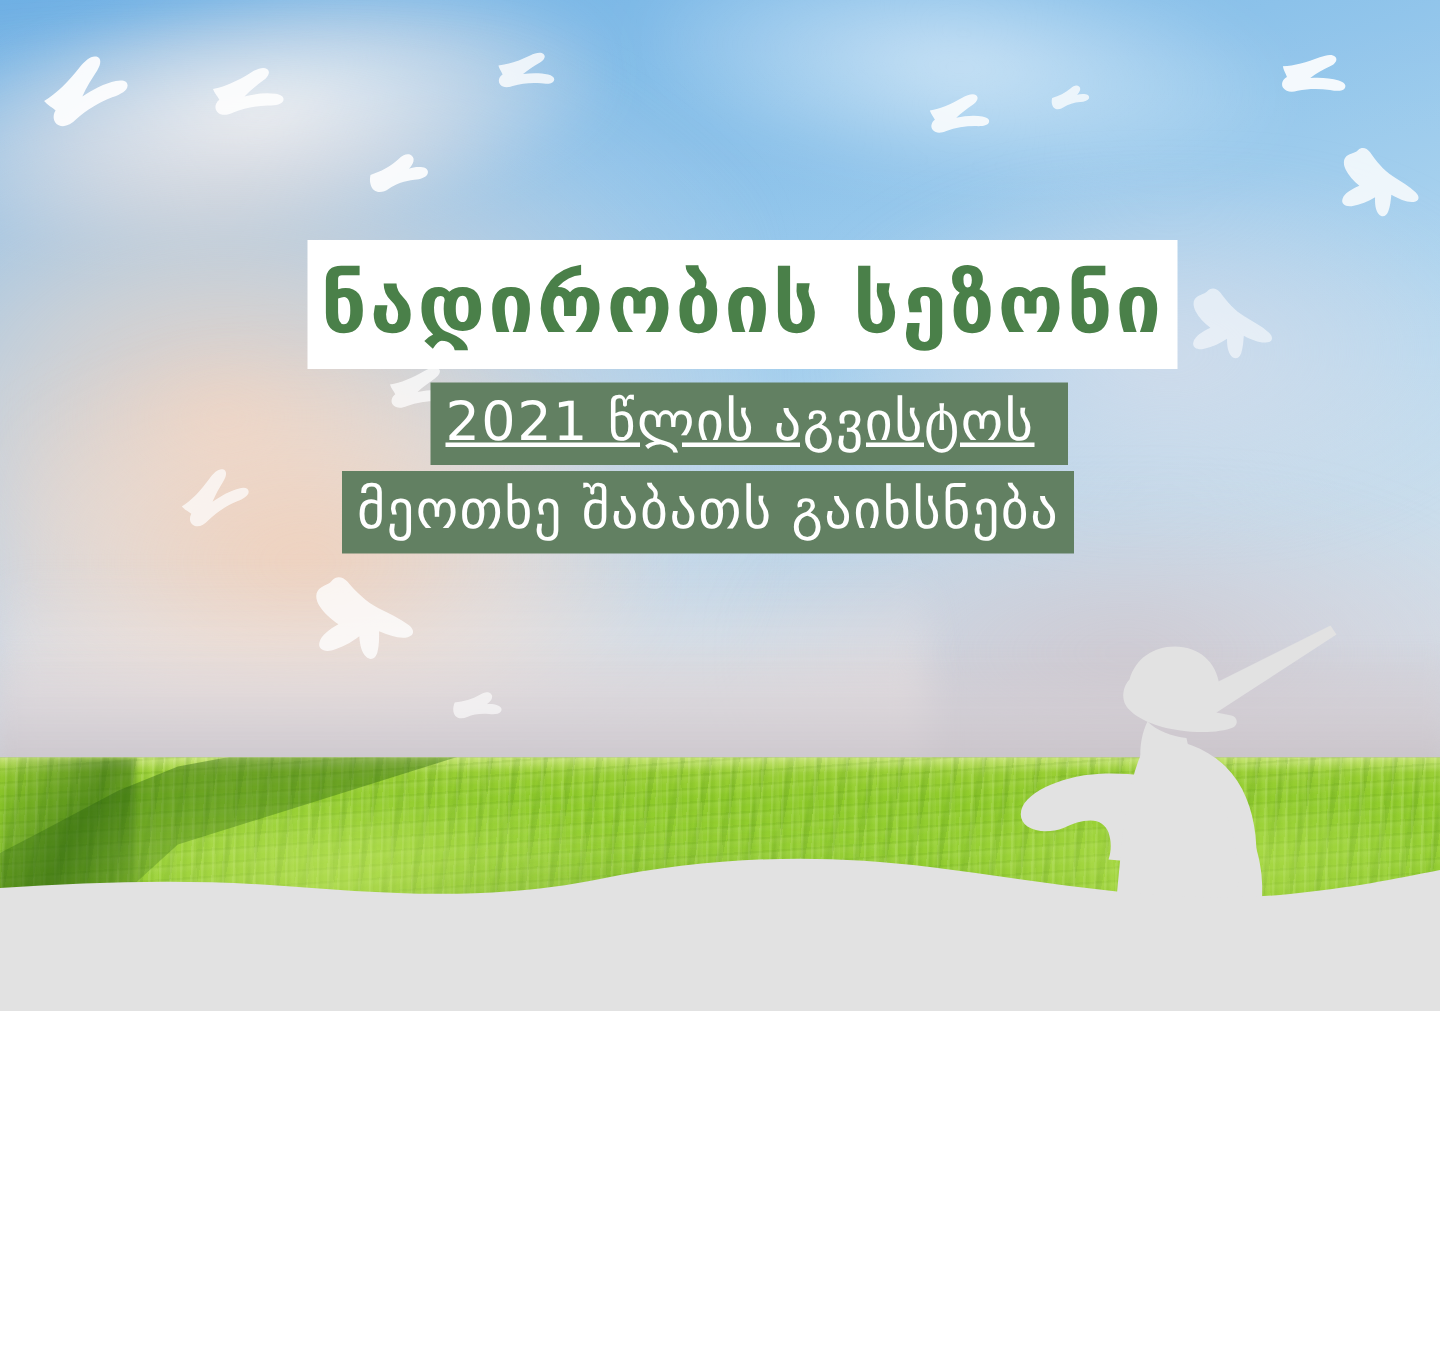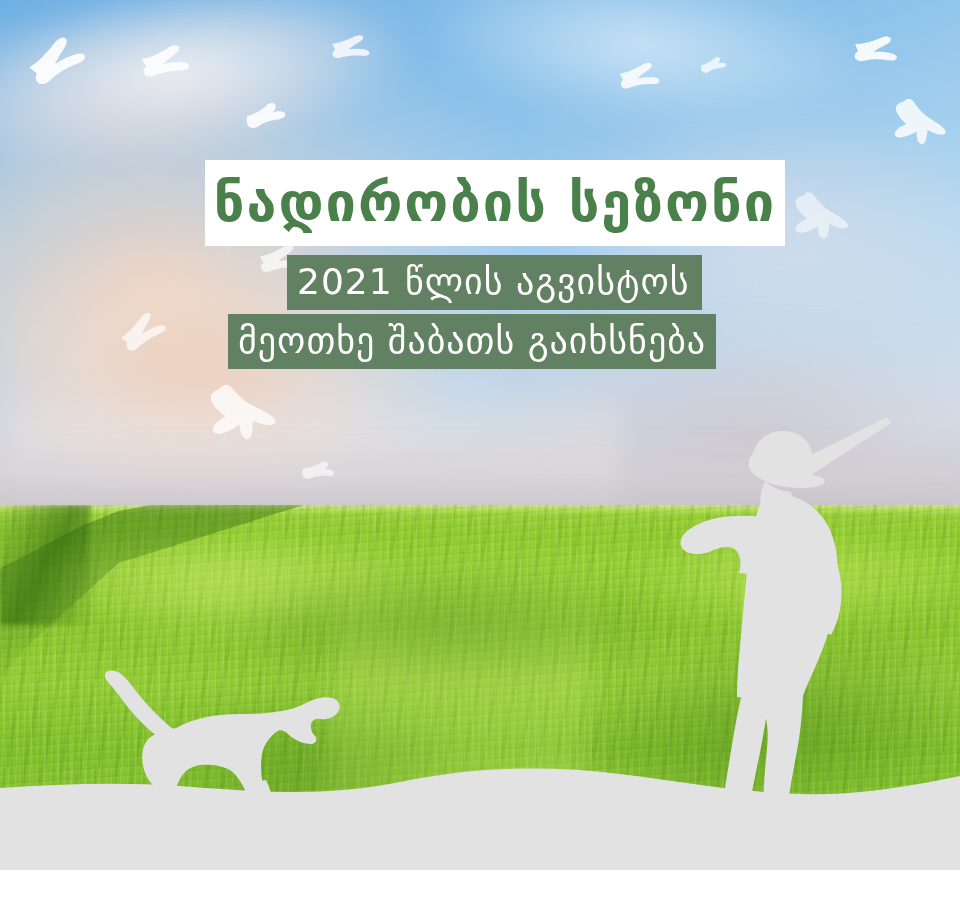--- a/index.html
+++ b/index.html
@@ -8,21 +8,21 @@
     padding: 0;
     background: #ffffff;
   }
   body {
     font-family: "DejaVu Sans", "Liberation Sans", sans-serif;
   }
 
   #poster {
     position: relative;
     width: 960px;
-    height: 870px;
+    height: 674px;
     overflow: hidden;
     background: #8ec0e8;
   }
 
   
   .sky {
     position: absolute;
     left: 0; top: 0;
     width: 960px; height: 520px;
     background:
@@ -305,21 +305,21 @@
     font-weight: normal;
     letter-spacing: 1px;
     line-height: 1;
     white-space: nowrap;
     box-sizing: border-box;
     display: inline-block;
   }
   .sub-row { display: block; width: 960px; }
   .sub-row-1 { padding-left: 287px; }
   .sub-row-2 { padding-left: 228px; margin-top: 4px; }
-  .sub-line-1 { padding: 9px 12px 10px 10px; }
+  .sub-line-1 { padding: 9px 22px 10px 10px; text-decoration: underline; }
   .sub-line-2 { padding: 9px 10px 10px 10px; }
 </style>
 </head>
 <body>
 
 <div id="poster">
 
   <div class="sky"></div>
   <div class="cloud-a"></div>
   <div class="cloud-b"></div>

